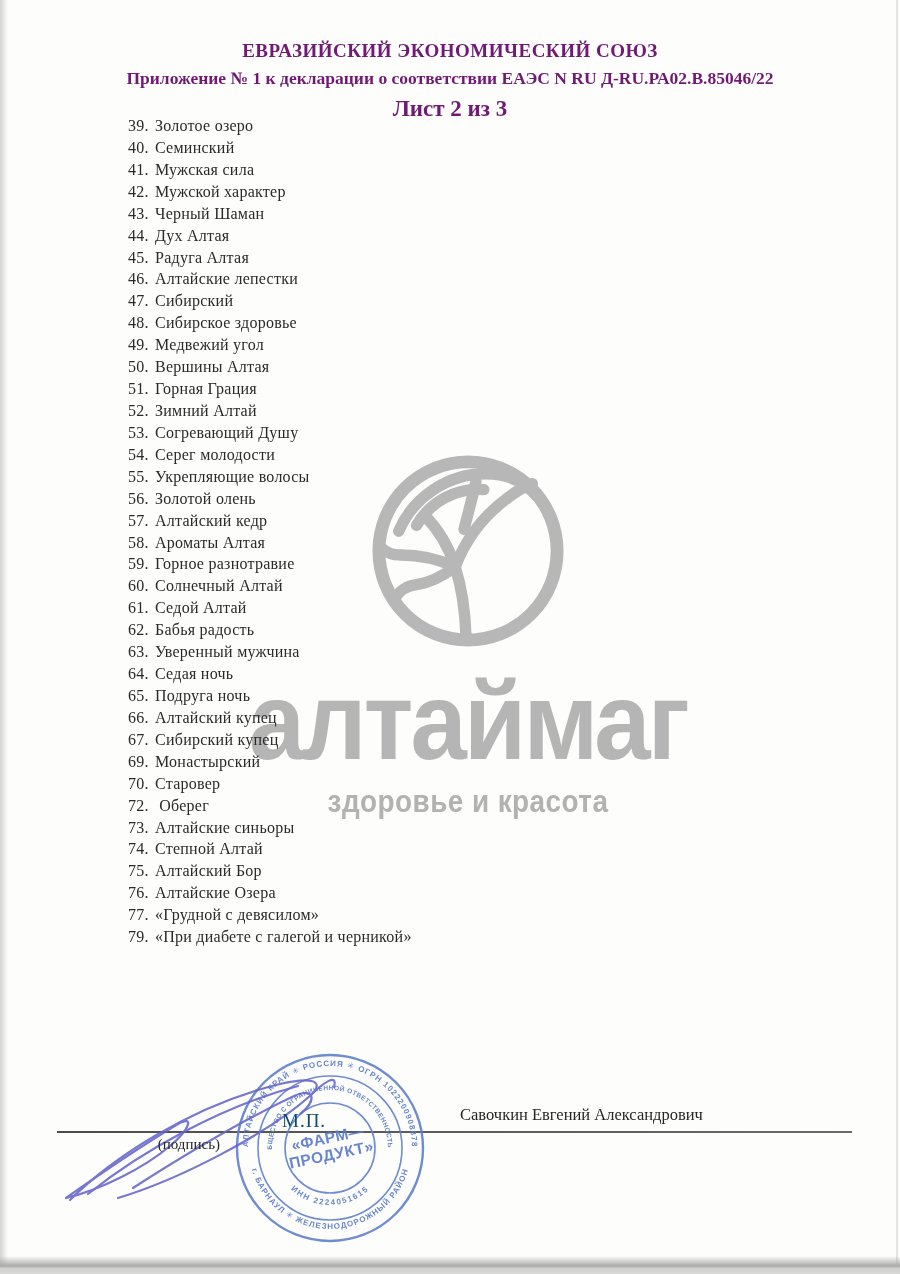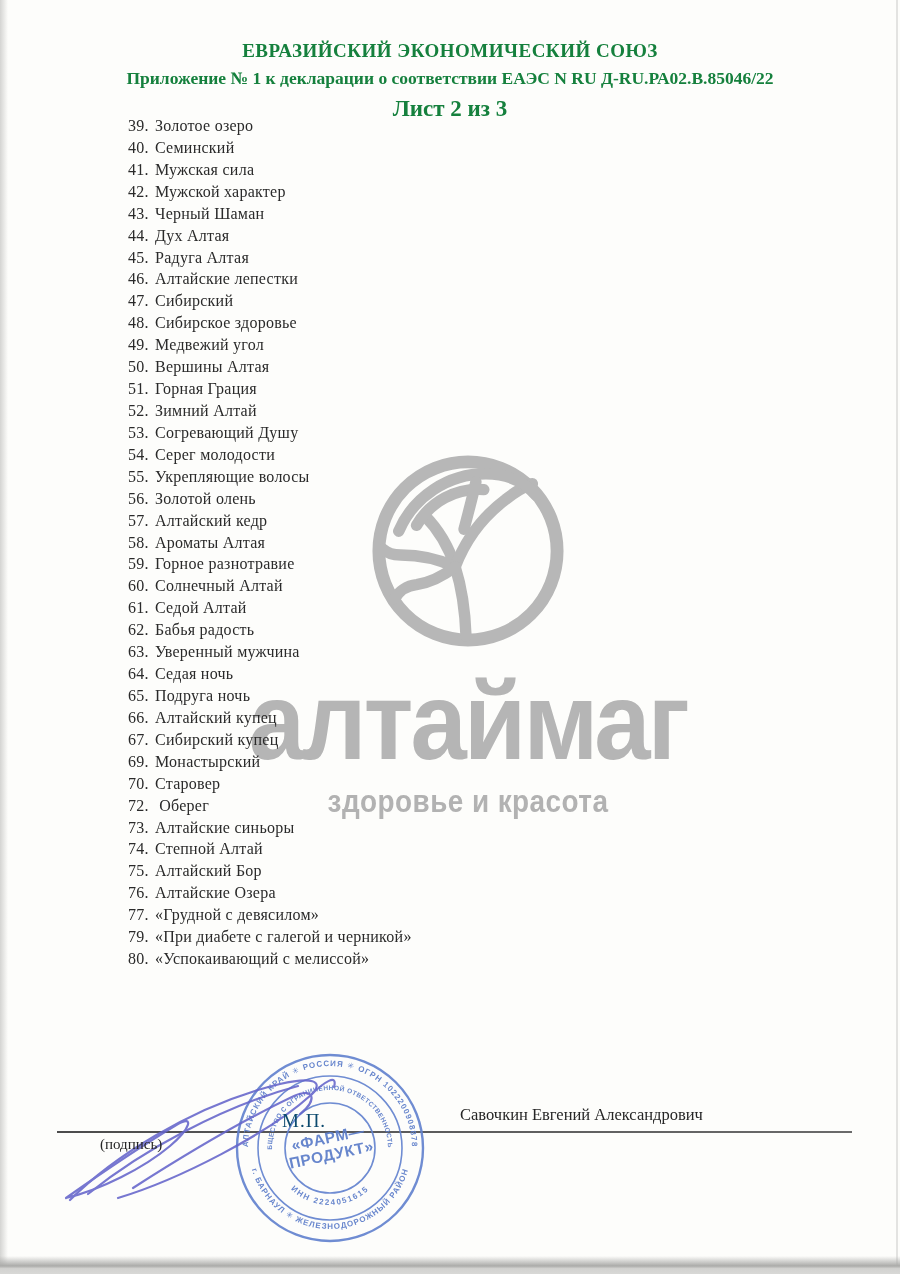--- a/index.html
+++ b/index.html
@@ -8,21 +8,21 @@
     background:#fdfdfb;overflow:hidden;
     font-family:"Liberation Serif","DejaVu Serif",serif;color:#262626;
   }
   
   .edge-left{position:absolute;left:0;top:0;width:8px;height:100%;
     background:linear-gradient(to right,#cdcdcb,rgba(255,255,255,0));opacity:.85;}
   .edge-right{position:absolute;right:2px;top:0;width:2px;height:100%;background:#e3e3e1;}
   .edge-bottom{position:absolute;left:0;bottom:0;width:100%;height:18px;
     background:linear-gradient(to bottom,rgba(255,255,255,0),#ababa9 55%,#d2d2d0 70%,#d8d8d6);}
   
-  .header-line{position:absolute;left:0;width:100%;text-align:center;font-weight:bold;color:#15803d;}
+  .header-line{position:absolute;left:0;width:100%;text-align:center;font-weight:bold;color:#701a75;}
   .h1{top:40px;font-size:19px;letter-spacing:.5px;}
   .h2{top:68px;font-size:17.5px;}
   .h3{top:96px;font-size:23px;}
   
   .list{position:absolute;left:88px;top:117px;z-index:3;margin-left:40px;}
   .row{display:flex;height:21.93px;font-size:16px;letter-spacing:.25px;color:#2a2a2a;}
   .num{width:27px;flex:none;}
   .txt{white-space:pre;}
   
   .watermark{position:absolute;left:18px;top:452px;width:900px;text-align:center;color:#b6b6b6;z-index:1;}
@@ -33,21 +33,21 @@
     transform:scaleX(.92);transform-origin:center;color:#b5b5b5;
   }
   .wm-tagline{
     font-family:"Liberation Sans","DejaVu Sans",sans-serif;font-weight:bold;
     font-size:31px;letter-spacing:.5px;margin-top:8px;
     transform:scaleX(.9);transform-origin:center;color:#b2b2b2;
   }
   
   .hline{position:absolute;left:57px;top:1131px;width:795px;height:1.6px;
     background:linear-gradient(to right,#4c4c4c,#5a5a5a 40%,#6a6a6a);z-index:2;}
-  .sig-caption{position:absolute;left:100px;top:1136px;width:120px;text-align:left;font-size:15px;z-index:4;}
+  .sig-caption{position:absolute;left:100px;top:1136px;width:120px;text-align:right;font-size:15px;z-index:4;}
   .mp-label{position:absolute;left:282px;top:1110px;font-size:19px;color:#0c4a6e;z-index:5;letter-spacing:1px;}
   .fio-name{position:absolute;left:460px;top:1105px;width:280px;text-align:left;font-size:16.5px;z-index:4;}
   .fio-caption{position:absolute;left:460px;top:1136px;width:280px;text-align:center;font-size:15.5px;z-index:4;}
   .stamp{position:absolute;left:233px;top:1051px;width:194px;height:194px;z-index:3;
     filter:blur(.3px);opacity:.92;}
   .stamp text{font-family:"Liberation Sans","DejaVu Sans",sans-serif;}
   .stamp .ctr{font-family:"Liberation Serif","DejaVu Serif",serif;}
   .signature{position:absolute;left:48px;top:1058px;width:320px;height:150px;z-index:4;opacity:.88;}
 </style>
 </head>
@@ -269,24 +269,20 @@
       <span class="num">77.</span>
       <span class="txt">«Грудной с девясилом»</span>
     </div>
 
 
     <div class="row">
       <span class="num">79.</span>
       <span class="txt">«При диабете с галегой и черникой»</span>
     </div>
 
-    <div class="row">
-      <span class="num">80.</span>
-      <span class="txt">«Успокаивающий с мелиссой»</span>
-    </div>
   </div>
 
   <div class="hline"></div>
 
   <svg class="signature" viewBox="0 0 320 150" aria-hidden="true">
     <g fill="none" stroke="#6565cb" stroke-width="2.2" stroke-linecap="round">
       <path d="M 22 142 C 60 104 140 48 232 26 C 262 19 278 22 263 37 C 220 76 130 122 70 140"></path>
       <path d="M 40 136 C 95 92 175 48 250 28"></path>
       <path d="M 85 130 C 135 98 195 62 246 38 C 266 29 270 42 252 56"></path>
       <path d="M 18 140 C 52 116 100 84 130 66 C 146 57 143 70 122 88 C 96 110 52 132 18 140"></path>

